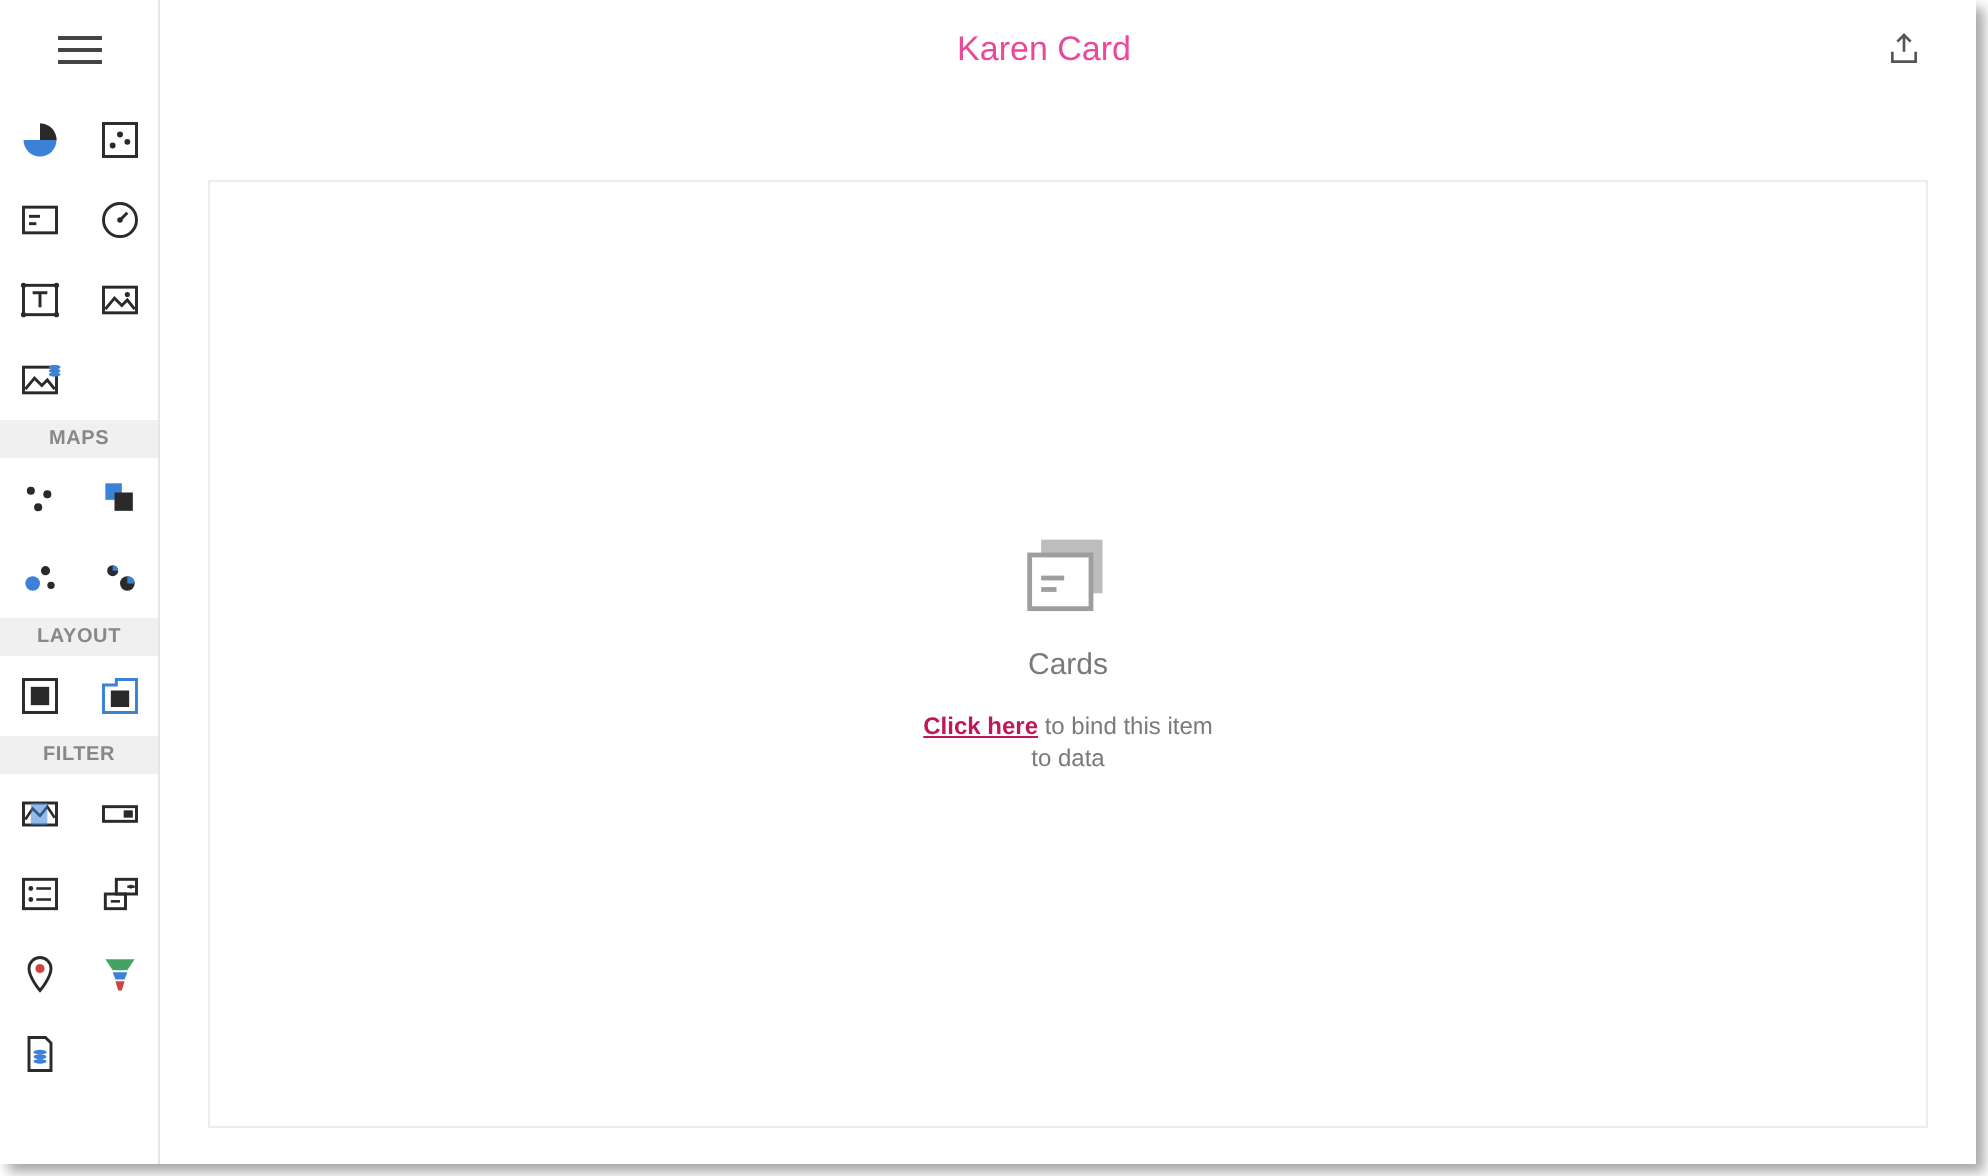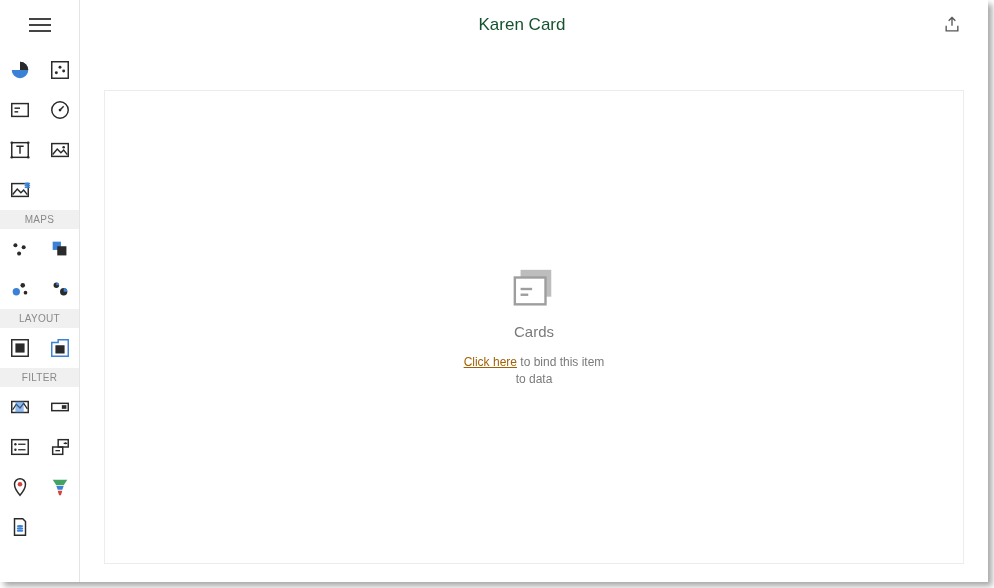--- a/index.html
+++ b/index.html
@@ -3,37 +3,37 @@
 <meta charset="utf-8">
 <style>
 * { margin:0; padding:0; box-sizing:border-box; }
 html,body { width:994px; height:588px; font-family:"Segoe UI",Arial,sans-serif; background:#fff; overflow:hidden; }
 .app { display:flex; width:988px; height:582px; background:#fff; box-shadow:4px 4px 6px rgba(0,0,0,0.35); position:relative; }
 .sidebar { width:80px; border-right:1px solid #e5e5e5; display:flex; flex-direction:column; background:#fff; }
 .hamburger { height:50px; display:flex; align-items:center; justify-content:center; }
 .hamburger-inner { display:flex; flex-direction:column; gap:4px; cursor:pointer; }
 .hamburger-inner span { display:block; width:22px; height:2px; background:#444; }
 .tool-section { }
-.tool-header { background:#f0f0f0; color:#888; font-size:10px; font-weight:400; text-align:center; padding:4px 0; letter-spacing:0.3px; }
+.tool-header { background:#f0f0f0; color:#888; font-size:10px; font-weight:700; text-align:center; padding:4px 0; letter-spacing:0.3px; }
 .tool-grid { display:grid; grid-template-columns:40px 40px; }
 .tool-cell { width:40px; height:40px; display:flex; align-items:center; justify-content:center; cursor:pointer; }
 .tool-cell svg { width:22px; height:22px; }
 .tool-cell.selected svg rect.outer,
 .tool-cell.selected svg path.outer { stroke:#3b82d6; }
 .main { flex:1; display:flex; flex-direction:column; }
 .title-row { height:50px; display:flex; align-items:center; padding:0 24px; }
-.title-text { flex:1; text-align:center; color:#14532d; font-size:17px; font-weight:400; }
+.title-text { flex:1; text-align:center; color:#ec4899; font-size:17px; font-weight:400; }
 .export { width:24px; height:24px; cursor:pointer; display:flex; align-items:center; justify-content:center; }
 .canvas-wrap { flex:1; padding:0 24px 18px 24px;margin-top:40px; }
 .canvas { width:100%; height:100%; border:1px solid #ececec; display:flex; align-items:center; justify-content:center; }
 .empty { display:flex; flex-direction:column; align-items:center; }
 .empty-icon svg { width:46px; height:44px; }
 .empty-title { color:#7a7a7a; font-size:15px; margin-top:8px; }
 .empty-hint { color:#7a7a7a; font-size:12px; margin-top:14px; text-align:center; width:150px; line-height:1.35; }
-.empty-hint a { color:#a16207; text-decoration:underline; cursor:pointer; }
+.empty-hint a { color:#be185d; text-decoration:underline; cursor:pointer;font-weight:bold; }
 </style>
 </head>
 <body>
 
 <div class="app">
   <div class="sidebar">
     <div class="hamburger">
       <div class="hamburger-inner">
           <span></span>
           <span></span>

